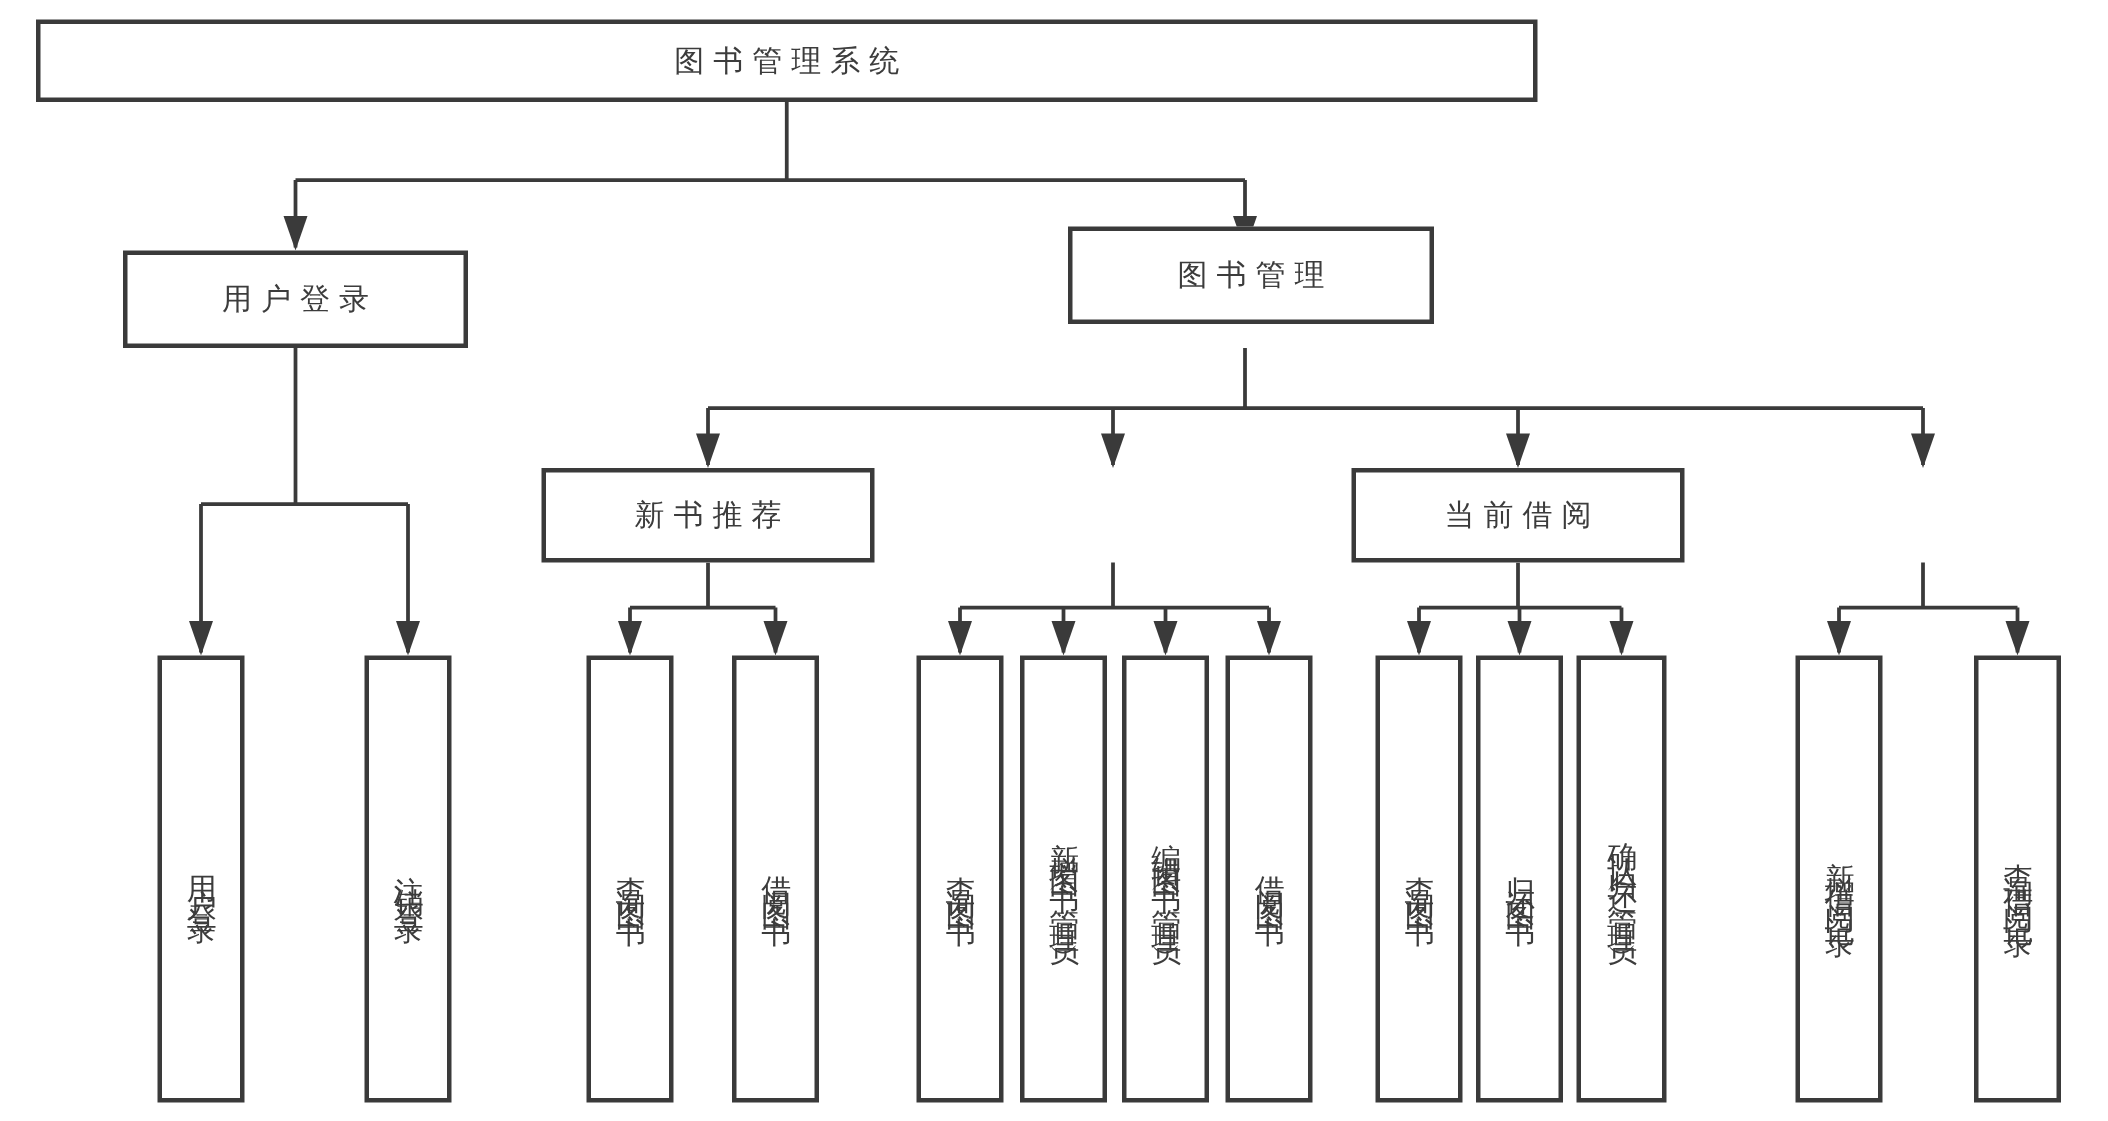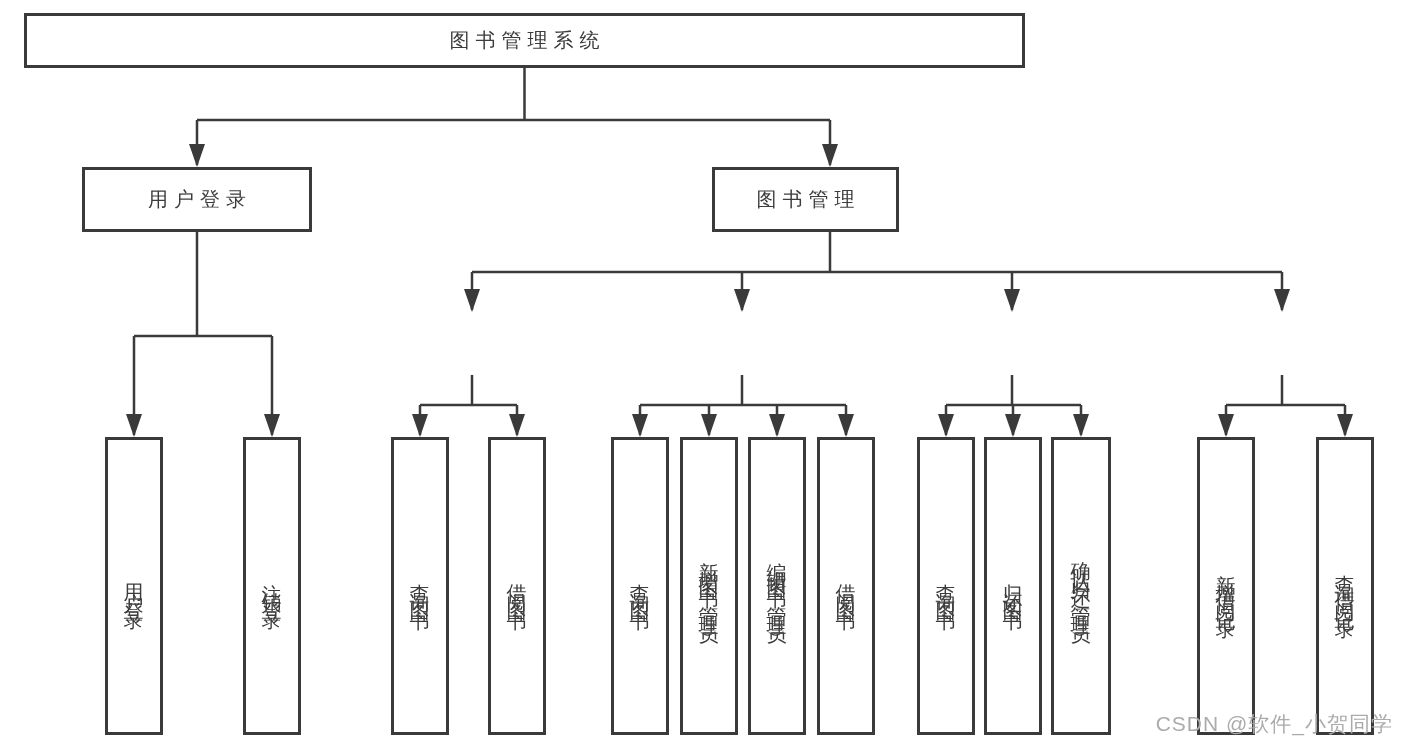--- a/index.html
+++ b/index.html
@@ -92,24 +92,30 @@
       </g>
   </svg>
 
   <div class="box" style="left:24px;top:13px;width:1001px;height:55px">
     <span class="hlabel">图书管理系统</span>
   </div>
 
   <div class="box" style="left:82px;top:167px;width:230px;height:65px">
     <span class="hlabel">用户登录</span>
   </div>
-  <div class="box" style="left:712px;top:167px;width:187px;height:65px">
+  <div class="box" style="left:712px;top:151px;width:244px;height:65px">
     <span class="hlabel">图书管理</span>
   </div>
 
+  <div class="box" style="left:361px;top:312px;width:222px;height:63px">
+    <span class="hlabel">新书推荐</span>
+  </div>
+  <div class="box" style="left:901px;top:312px;width:222px;height:63px">
+    <span class="hlabel">当前借阅</span>
+  </div>
 
   <div class="box" style="left:105px;top:437px;width:58px;height:298px">
     <span class="vlabel">用户登录</span>
   </div>
   <div class="box" style="left:243px;top:437px;width:58px;height:298px">
     <span class="vlabel">注销登录</span>
   </div>
 
   <div class="box" style="left:391px;top:437px;width:58px;height:298px">
     <span class="vlabel">查询图书</span>
@@ -141,15 +147,14 @@
     <span class="vlabel">确认归还（管理员）</span>
   </div>
 
   <div class="box" style="left:1197px;top:437px;width:58px;height:298px">
     <span class="vlabel">新增借阅记录</span>
   </div>
   <div class="box" style="left:1316px;top:437px;width:58px;height:298px">
     <span class="vlabel">查询借阅记录</span>
   </div>
 
-  <div class="watermark">CSDN @软件_小贺同学</div>
 
 </div>
 
 </body></html>

